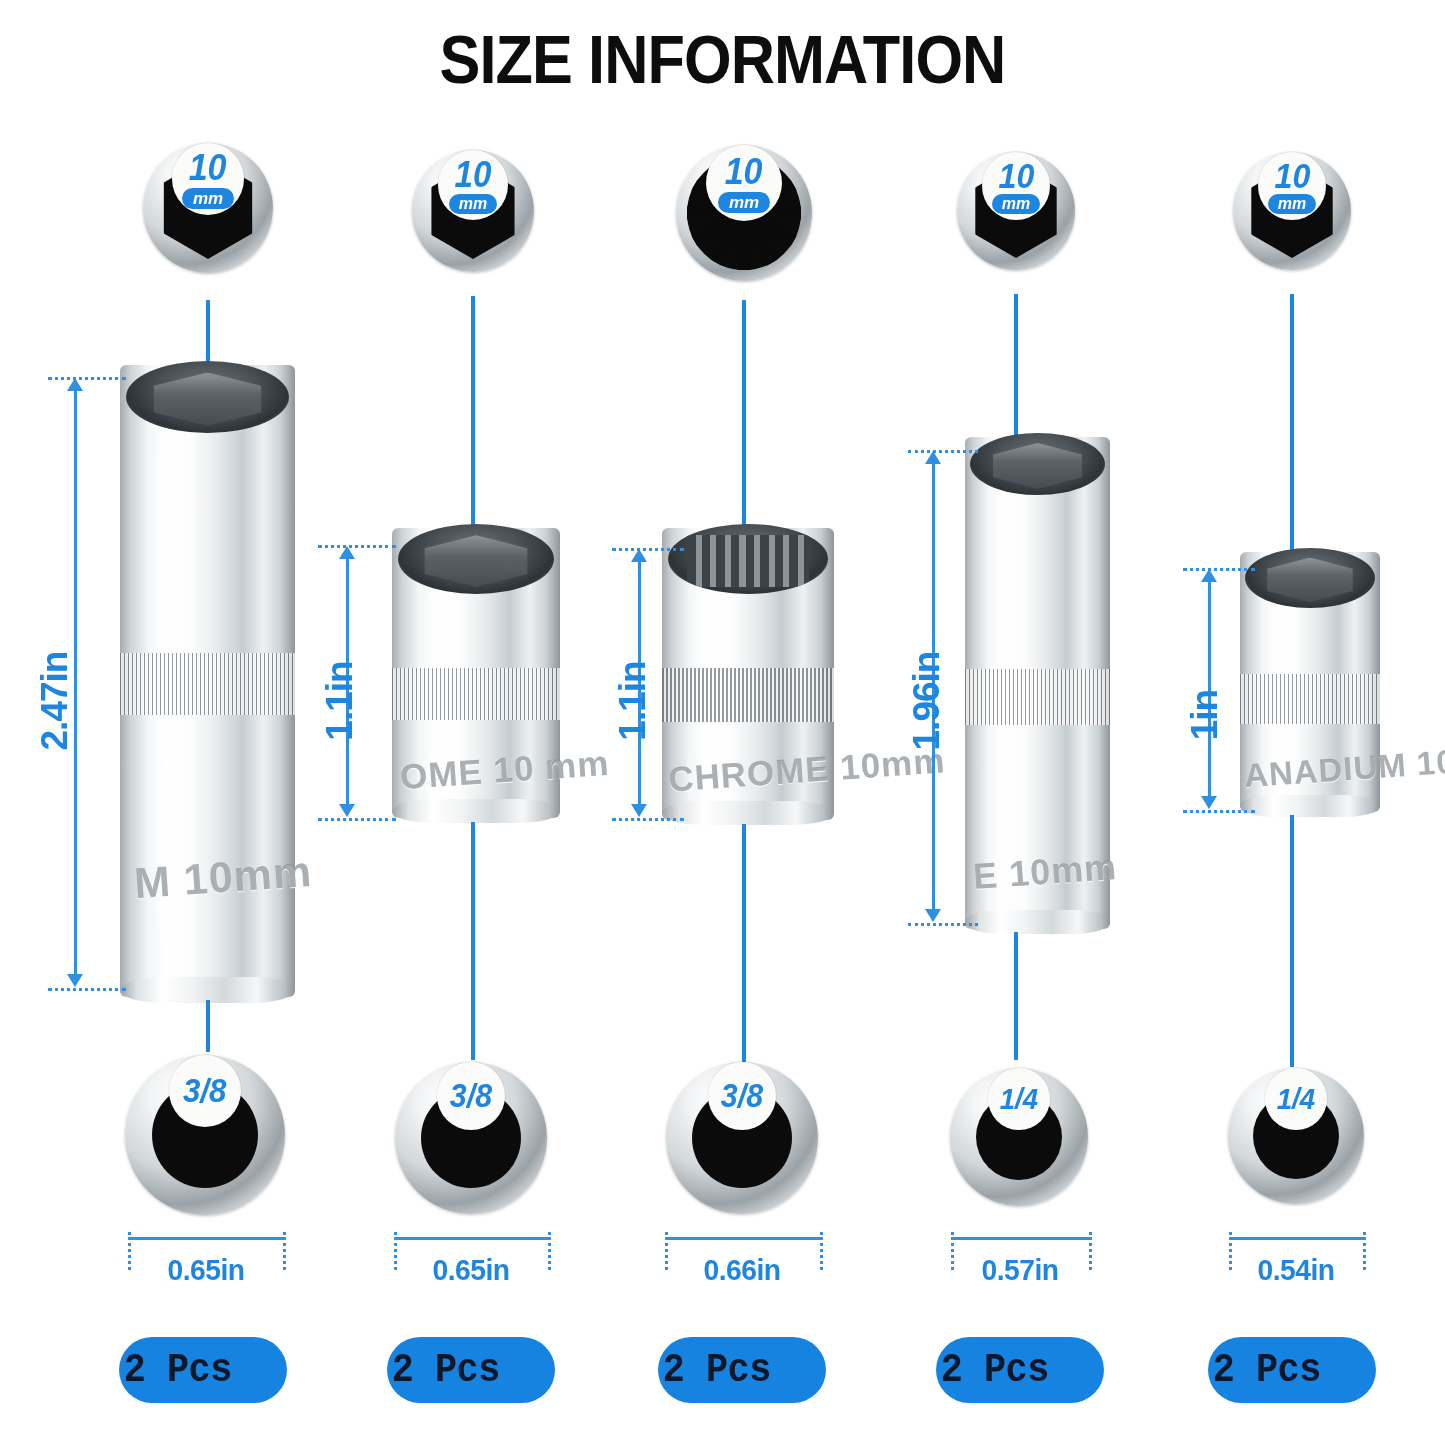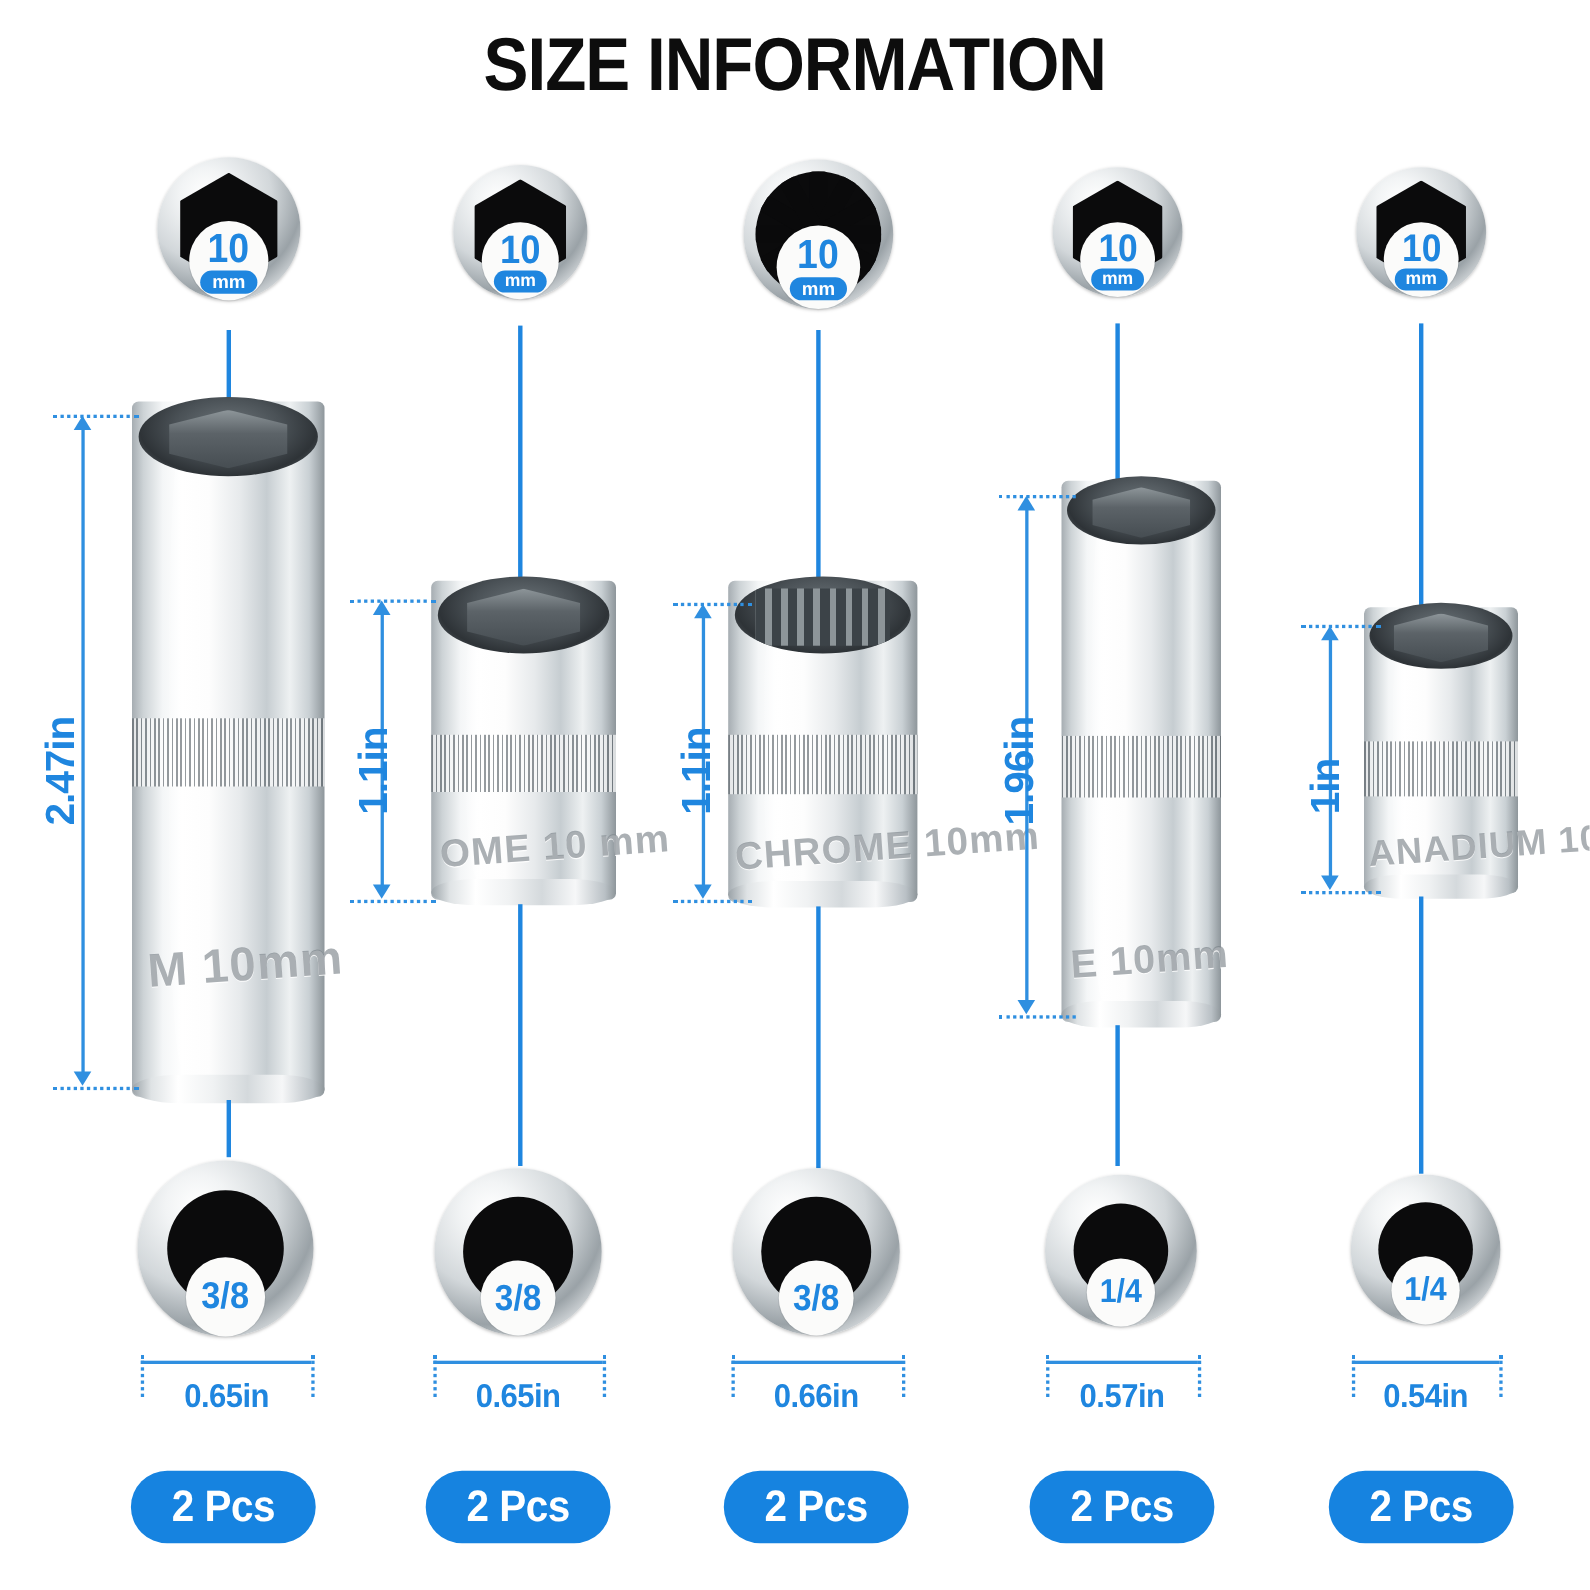--- a/index.html
+++ b/index.html
@@ -21,21 +21,21 @@
     font-family:"Liberation Sans", sans-serif;
   }
 
   
   .face{
     position:absolute;
     border-radius:50%;
     background:
       radial-gradient(circle at 34% 26%, #ffffff 0%, #f2f4f5 18%, #d2d7da 46%, #9aa2a7 68%, #e8ebed 86%, #b7bec3 100%);
     box-shadow:0 1px 3px rgba(0,0,0,.25);
-    display:flex;align-items:flex-end;justify-content:center;
+    display:flex;align-items:flex-start;justify-content:center;font-style:italic;
   }
   .face .bore{
     position:absolute;
     border-radius:50%;
     background:#0b0b0c;
     display:flex;align-items:center;justify-content:center;
   }
   
   .hexbore{
     clip-path:polygon(50% 0%,93.3% 25%,93.3% 75%,50% 100%,6.7% 75%,6.7% 25%);
@@ -177,25 +177,25 @@
     color:#1f86df;font-weight:bold;font-size:30px;
     font-family:"Liberation Sans", sans-serif;
     letter-spacing:-.5px;
     transform:scaleX(.94);
   }
 
   
   .pcs{
     position:absolute;
     background:#1683e0;
-    color:#ffffff;
+    color:#0f172a;
     border-radius:34px;
-    display:flex;align-items:center;justify-content:center;
+    display:flex;align-items:center;justify-content:flex-start;
     font-weight:bold;font-size:40px;
-    font-family:Liberation Sans, sans-serif;
+    font-family:Liberation Mono, monospace;
     letter-spacing:-.5px;
   }
   .pcs span{transform:scaleX(.92);display:block;}
 </style>
 </head>
 <body>
 
 <div class="title">SIZE INFORMATION</div>
 
 <div class="face" style="left:143px;top:143px;width:130px;height:130px;">

